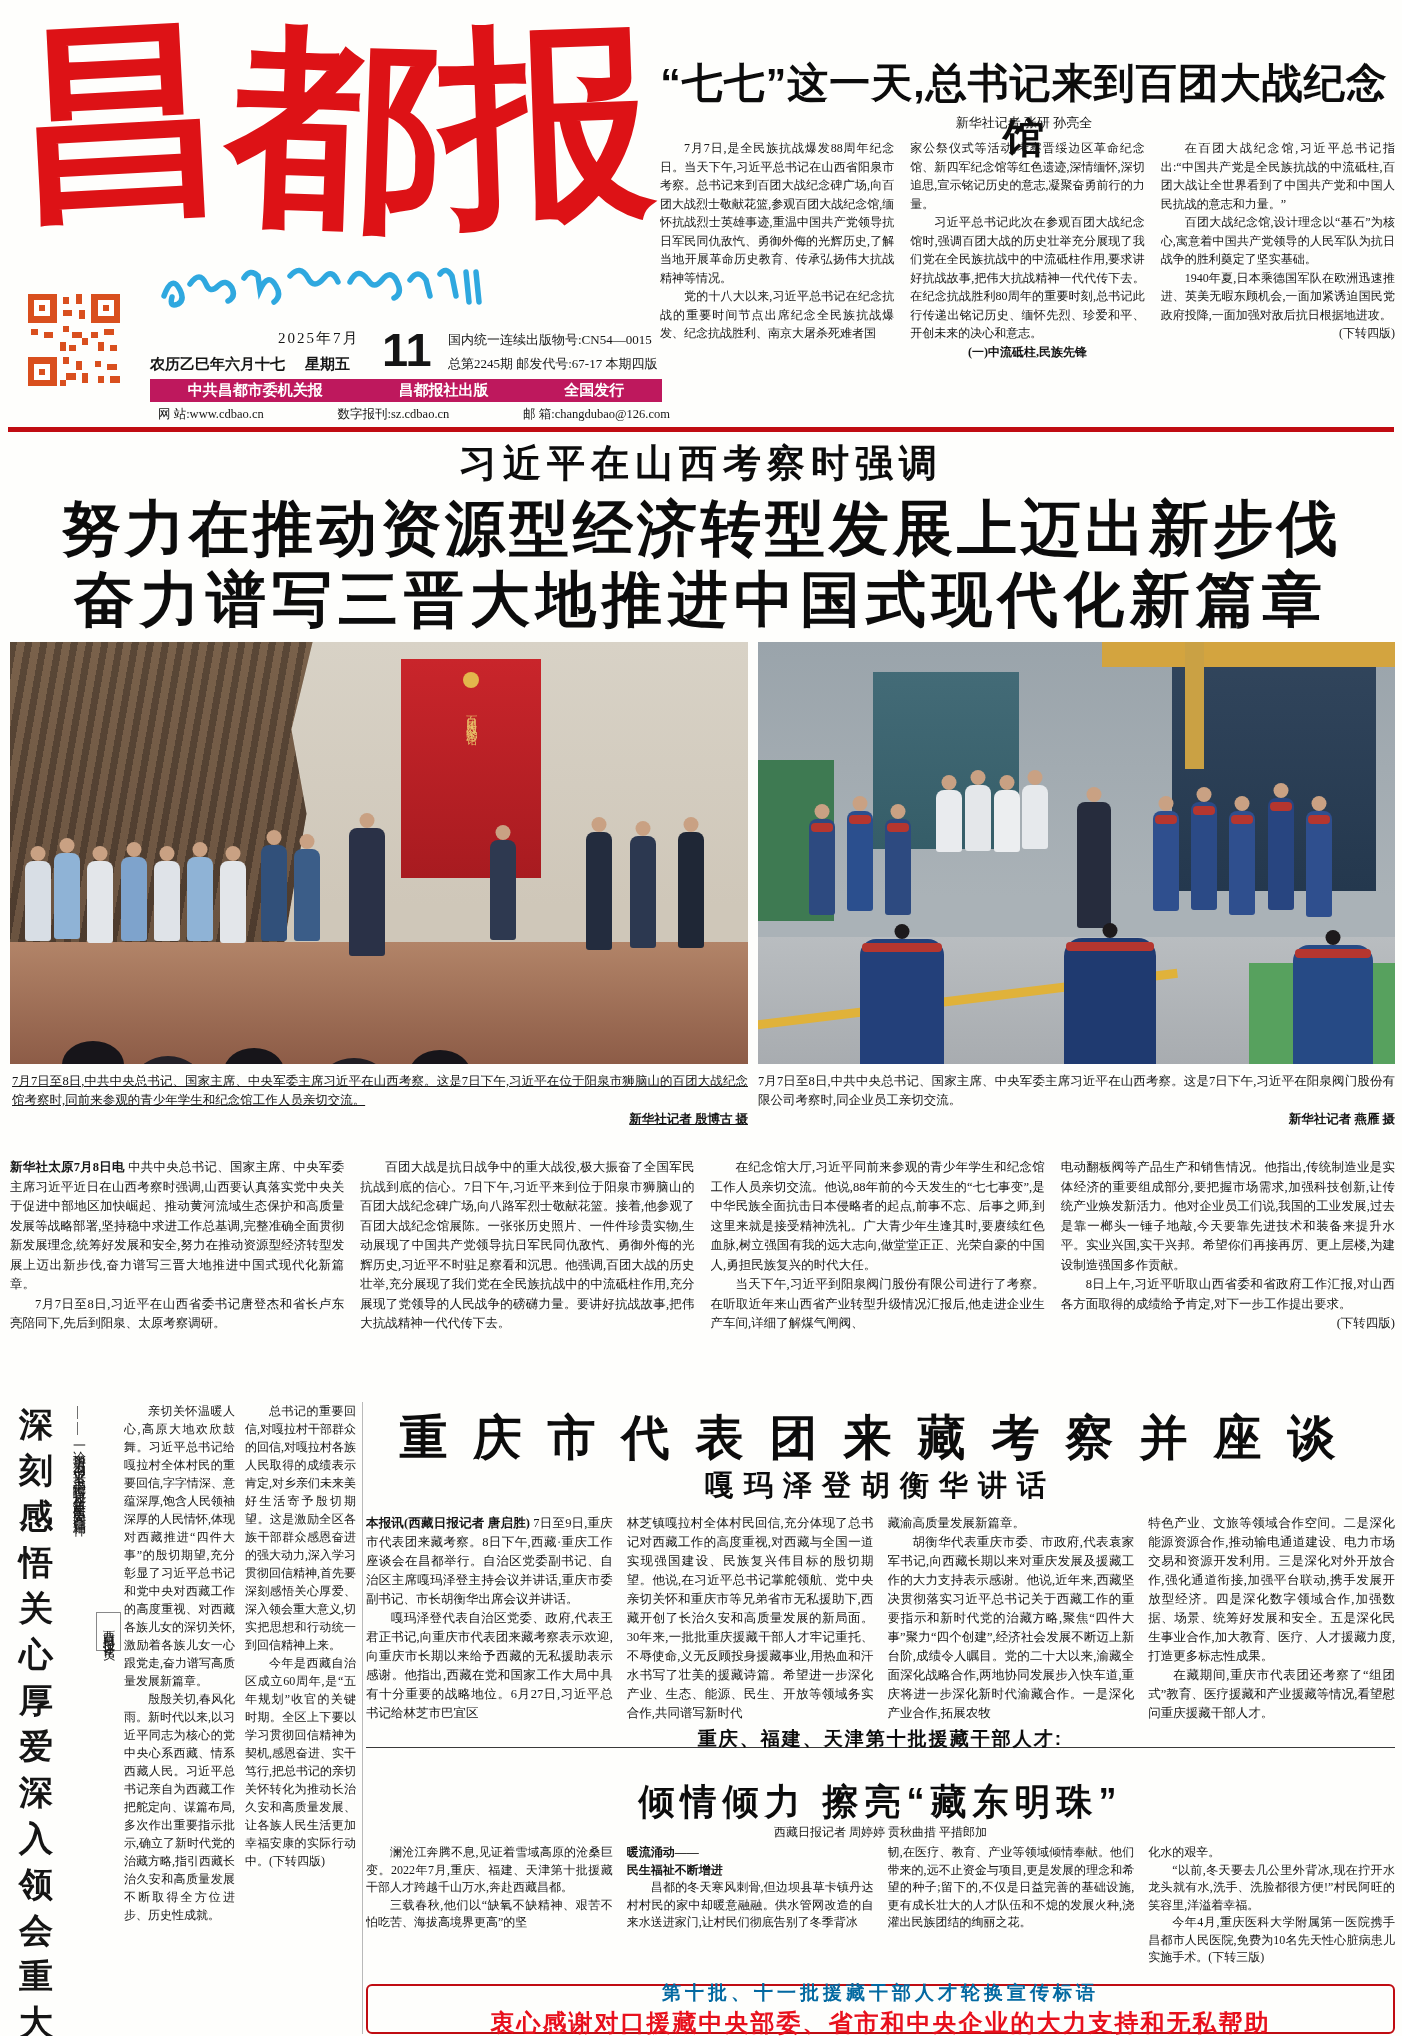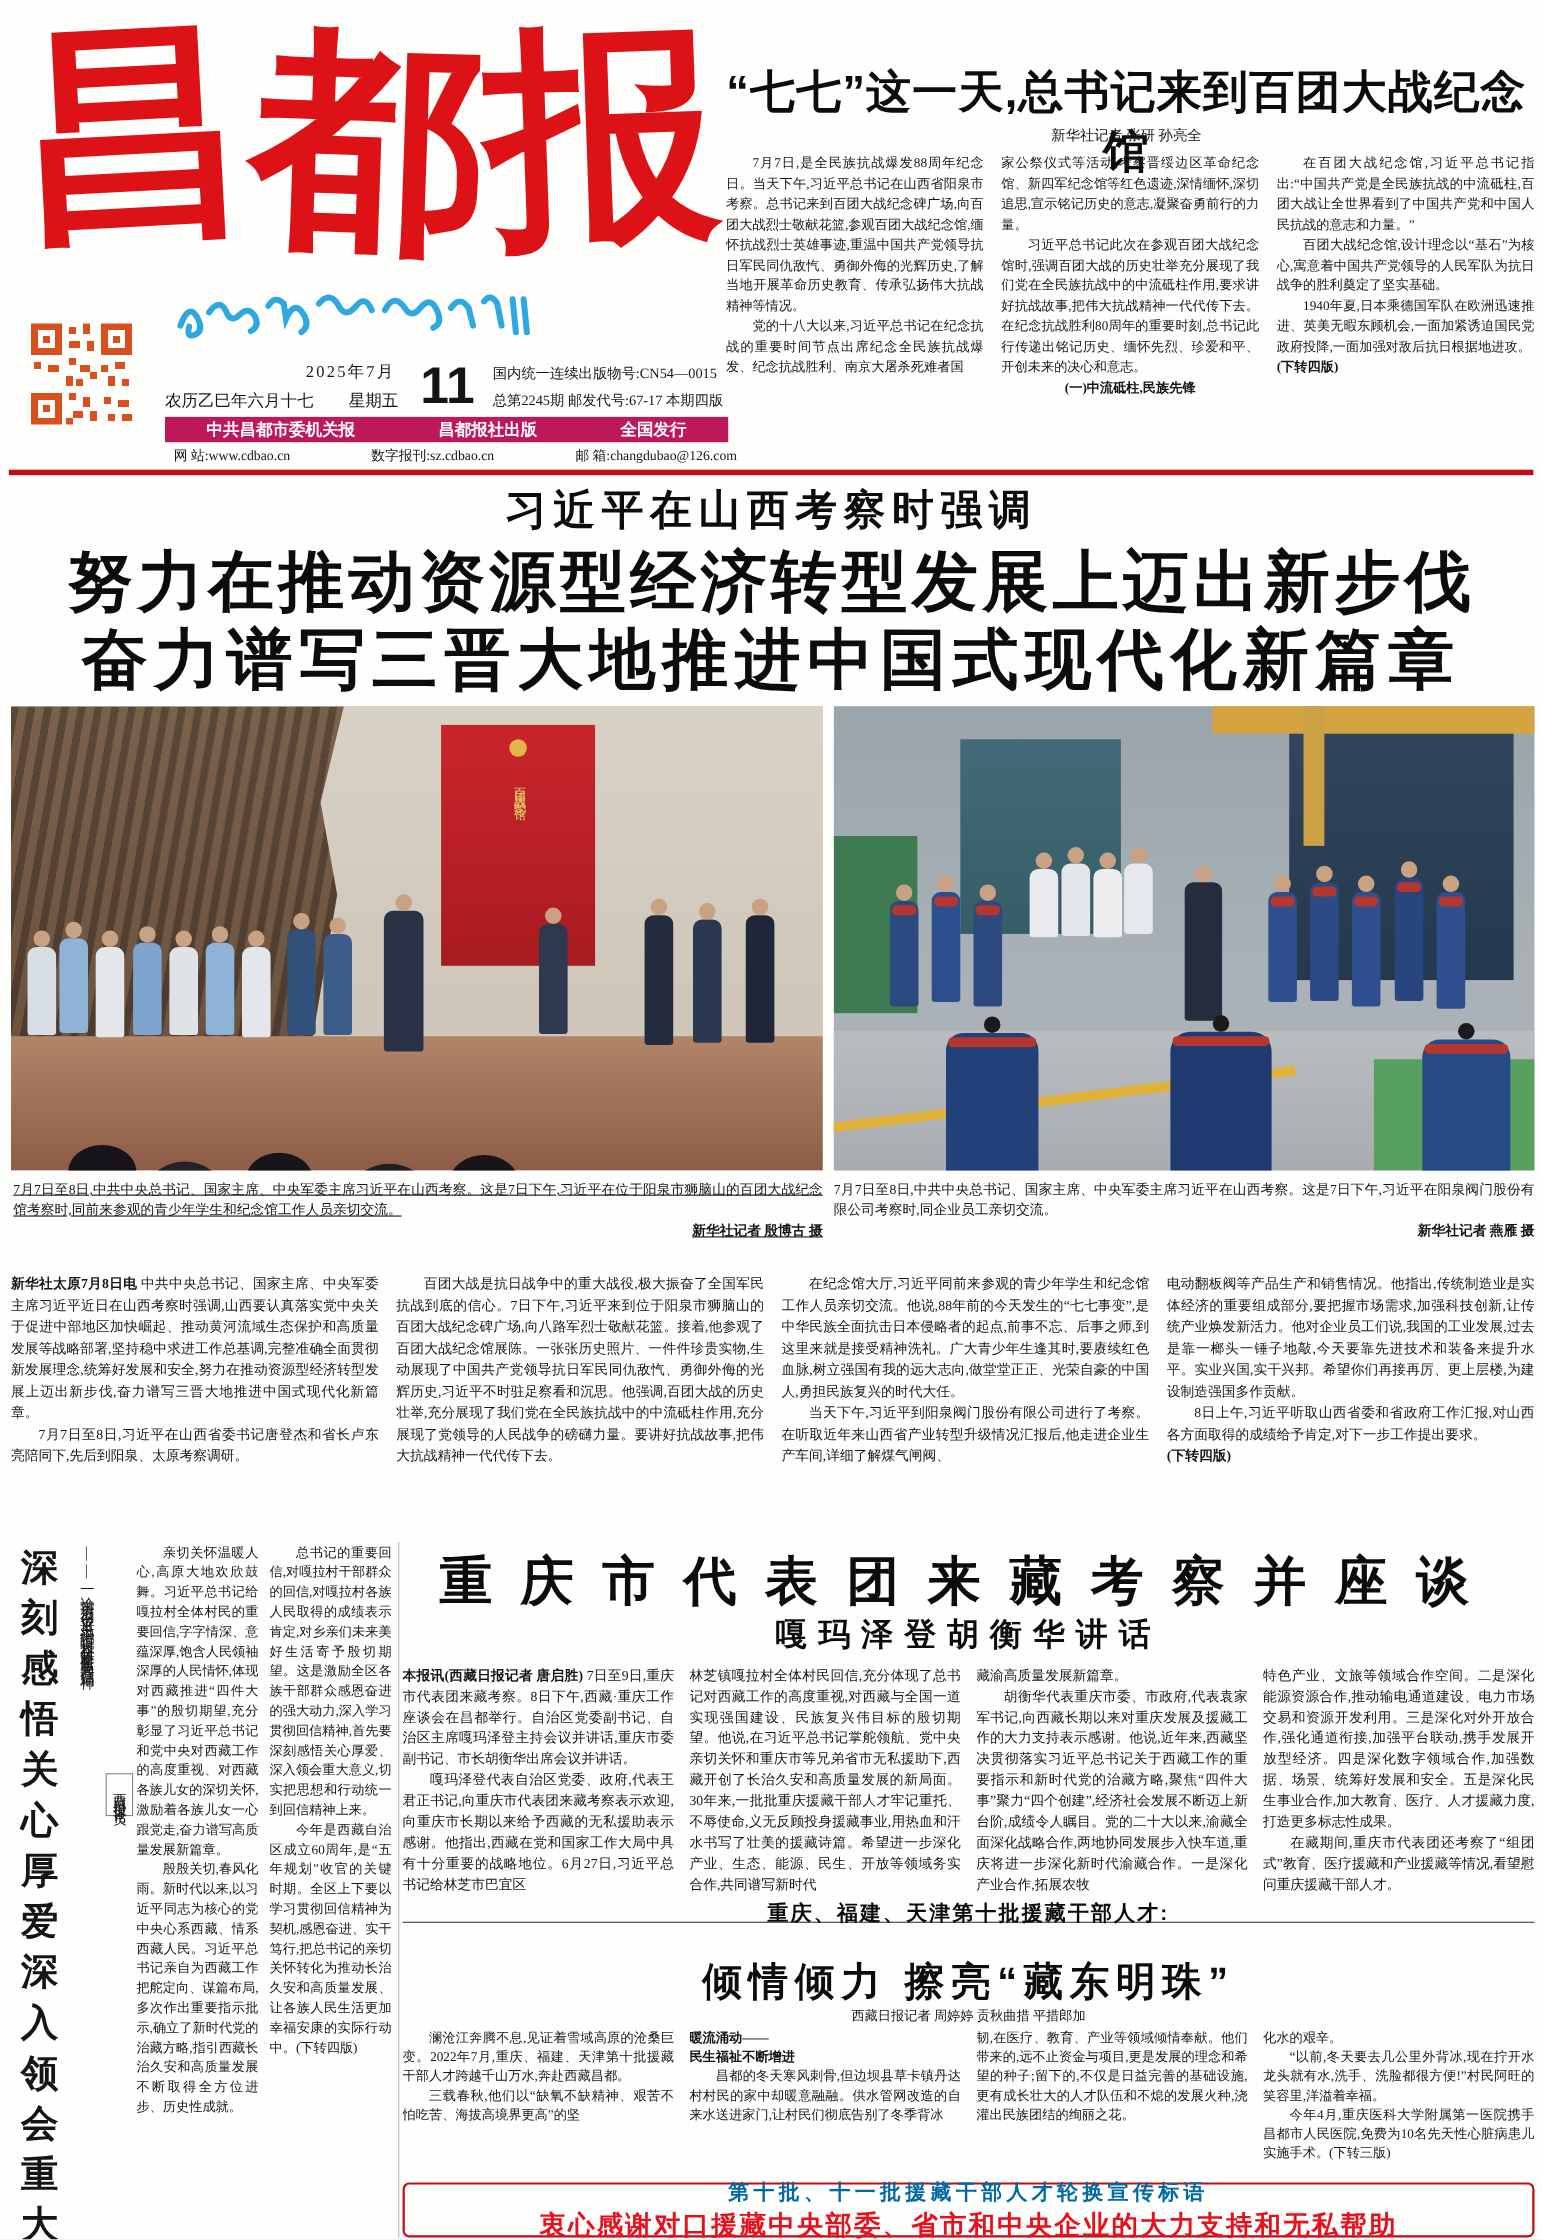--- a/index.html
+++ b/index.html
@@ -11,38 +11,38 @@
   .mast{left:14px;top:2px;width:640px;height:258px;display:flex;justify-content:space-between;
         align-items:flex-start;}
   .mast span{font-family:"Liberation Serif", serif;font-weight:bold;font-size:212px;line-height:240px;
         color:#dd1216;display:block;}
   .mast span:nth-child(1){transform:rotate(-3deg);}
   .mast span:nth-child(2){transform:rotate(2deg) translateY(10px);}
   .mast span:nth-child(3){transform:rotate(-2deg) translateY(4px);}
   .tib{left:158px;top:266px;}
   .qr{left:28px;top:294px;}
   .d-cn{left:278px;top:329px;font-size:15px;letter-spacing:2px;}
-  .d-lunar{left:150px;top:355px;font-size:15px;width:240px;display:flex;gap:32px;}
+  .d-lunar{left:150px;top:355px;font-size:15px;width:240px;display:flex;gap:20px;font-weight:bold;}
   .d-day{left:382px;top:322px;font-family:"Liberation Sans", sans-serif;font-weight:900;font-size:47px;}
   .d-issn{left:448px;top:331px;font-size:13px;}
   .d-issue{left:448px;top:355px;font-size:13px;}
   .orgbar{left:150px;top:379px;width:512px;height:23px;background:#be185d;color:#fff;
         display:flex;align-items:center;justify-content:space-around;
         font-family:"Liberation Sans", sans-serif;font-weight:bold;font-size:15px;}
   .contact{left:158px;top:406px;width:512px;display:flex;justify-content:space-between;font-size:12.5px;}
   .redline{left:8px;top:427px;width:1386px;height:5px;background:#c00c12;}
 
   
   .cols{display:flex;}
   .col{flex:1;overflow:hidden;text-align:justify;}
   .col p{margin:0;text-indent:2em;}
   .col p.ni{text-indent:0;}
   .col p.b{font-weight:bold;}
   .col p.ctr{text-align:center;text-indent:0;font-weight:bold;}
-  .col p.rt{text-align:left;text-indent:0;font-weight:bold;}
+  .col p.rt{text-align:right;text-indent:0;font-weight:normal;}
   .hl{font-family:"Liberation Sans", sans-serif;font-weight:900;color:#0c0c0c;text-align:center;}
 
   
   .lead-hl{left:652px;top:56px;width:744px;font-size:41px;letter-spacing:1px;}
   .lead-by{left:652px;top:114px;width:744px;text-align:center;font-size:13px;}
   .lead-cols{left:660px;top:139px;width:735px;height:287px;gap:16px;font-size:12px;line-height:18.5px;}
 
   
   .kicker{left:8px;top:438px;width:1386px;font-size:38px;letter-spacing:6px;}
   .bigline1{left:8px;top:489px;width:1386px;font-size:60px;letter-spacing:4px;}

